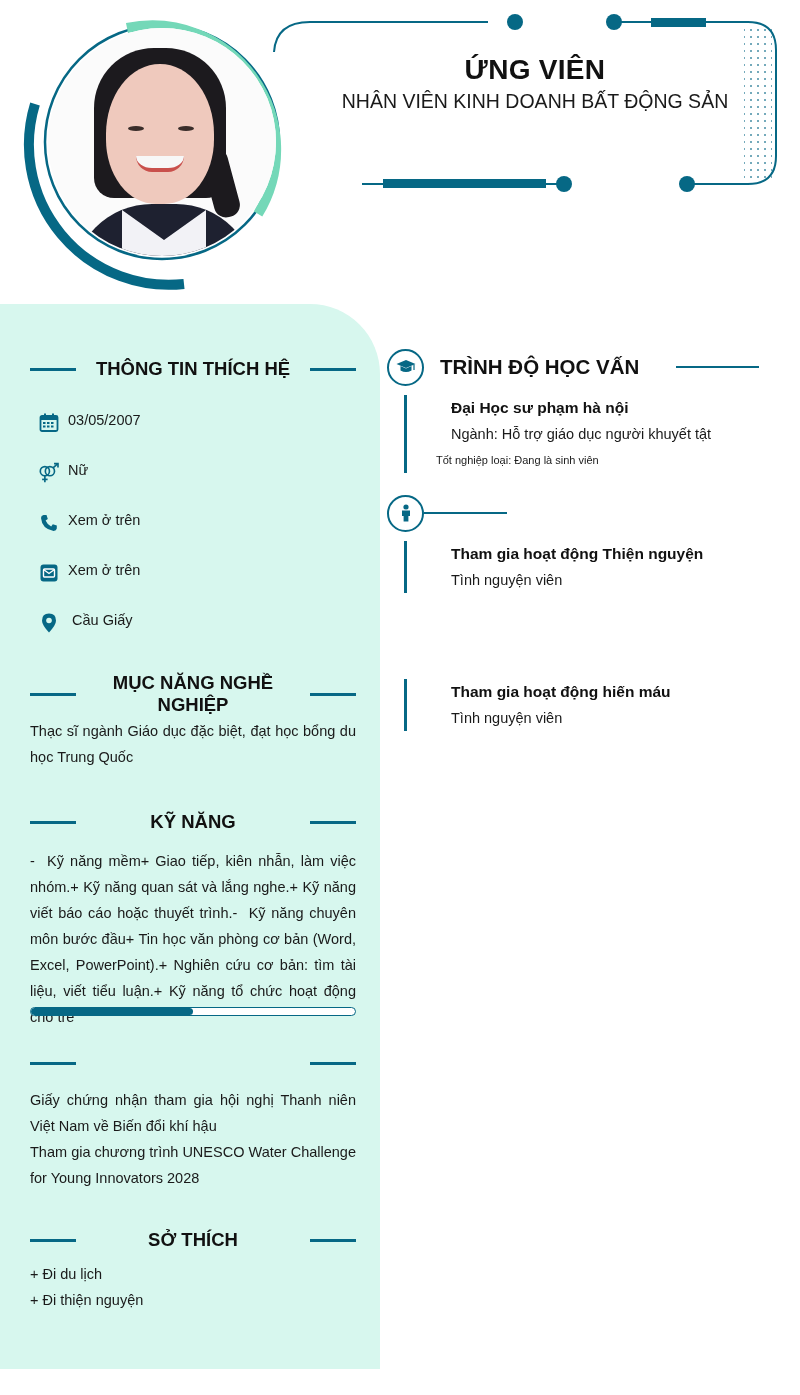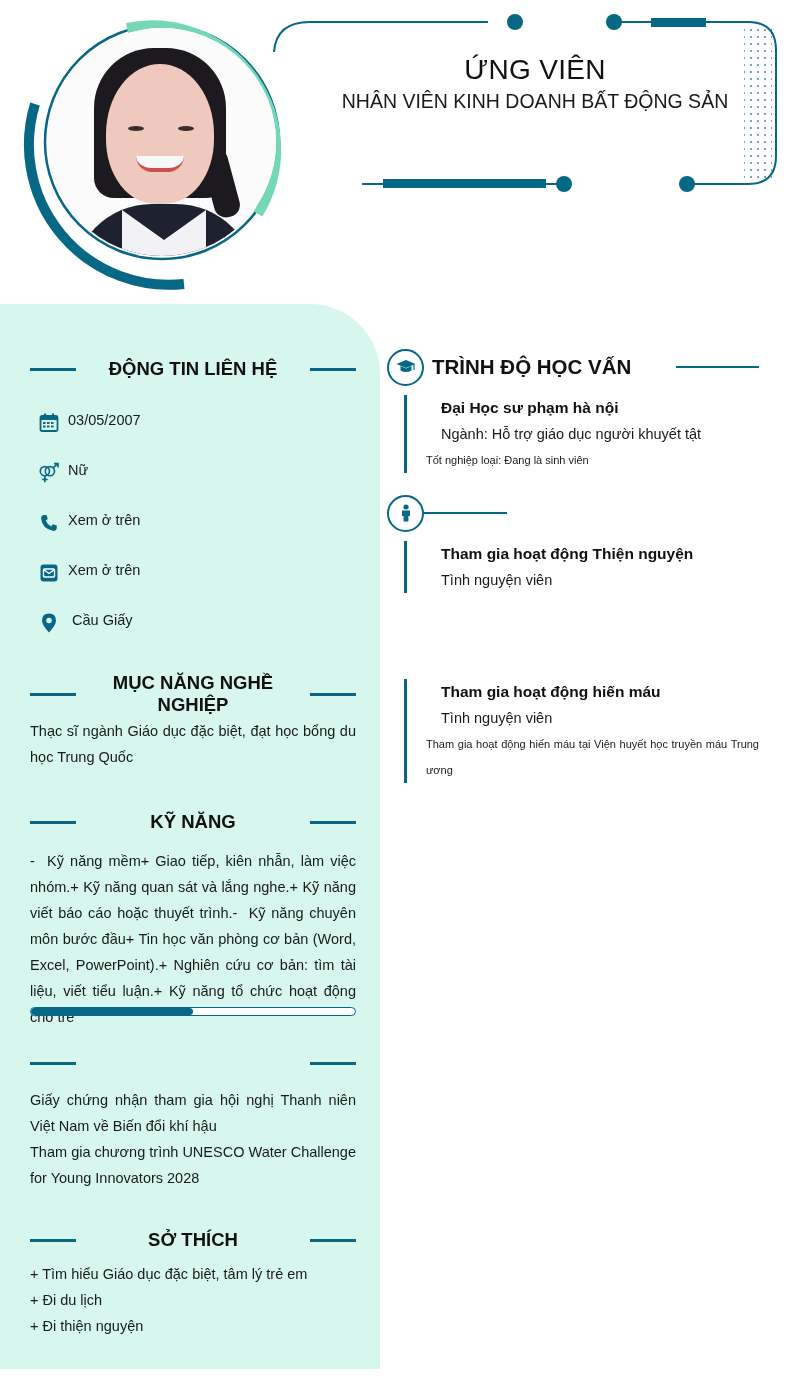--- a/index.html
+++ b/index.html
@@ -12,45 +12,45 @@
     .photo-wrap { left: 48px; top: 28px; width: 228px; height: 228px; border-radius: 50%; overflow: hidden; background: #ffffff; }
     .photo-bg { width: 100%; height: 100%; position: relative; background: #fbfbfb; }
     .face { position: absolute; left: 58px; top: 36px; width: 108px; height: 140px; border-radius: 50% 50% 46% 46%; background: #efc9bd; }
     .hair { position: absolute; left: 46px; top: 20px; width: 132px; height: 150px; border-radius: 60px 60px 20px 20px; background: #1c1a1e; }
     .hair-tail { position: absolute; left: 160px; top: 120px; width: 26px; height: 70px; border-radius: 12px; background: #1c1a1e; transform: rotate(-15deg); }
     .shirt { position: absolute; left: 24px; top: 176px; width: 184px; height: 80px; border-radius: 80px 80px 0 0; background: #1e2130; }
     .collar { position: absolute; left: 74px; top: 182px; width: 84px; height: 50px; background: #f2f2f6; clip-path: polygon(0 0, 50% 60%, 100% 0, 100% 100%, 0 100%); }
     .smile { position: absolute; left: 88px; top: 128px; width: 48px; height: 16px; border-radius: 0 0 24px 24px; background: #f7f7f7; border-bottom: 4px solid #c9504c; }
     .eye { position: absolute; top: 98px; width: 16px; height: 5px; border-radius: 50%; background: #3a2d2a; }
 
-    .name-title { left: 300px; top: 54px; width: 470px; text-align: center; font-weight: 400; font-size: 28px; color: #111; letter-spacing: 0.3px; }
+    .name-title { left: 300px; top: 54px; width: 470px; text-align: center; font-weight: 700; font-size: 28px; color: #111; letter-spacing: 0.3px; }
     .job-title { left: 300px; top: 90px; width: 470px; text-align: center; font-size: 19.5px; color: #1a1a1a; }
 
     
     .sidebar { left: 0; top: 304px; width: 380px; height: 1065px; background: #d7f7ee; border-top-right-radius: 70px; }
     .sec-head { position: absolute; left: 30px; width: 326px; height: 24px; display: flex; align-items: center; justify-content: space-between; }
     .sec-head .line { width: 46px; height: 3px; background: #066885; flex: none; }
     .sec-head .title { font-weight: 700; font-size: 18.5px; color: #111; text-align: center; flex: 1; }
 
     .contact-row { position: absolute; left: 38px; height: 24px; display: flex; font-size: 14.5px; color: #1a1a1a; }
     .contact-row .ico { width: 22px; height: 22px; margin-right: 8px; display: flex; align-items: center; justify-content: center; color: #066885; }
 
     .para { position: absolute; left: 30px; width: 326px; font-size: 14.5px; line-height: 26px; color: #1a1a1a; text-align: justify; }
     .para-left { text-align: left; }
 
     .skill-bar { position: absolute; left: 30px; top: 1007px; width: 326px; height: 9px; border: 1.5px solid #066885; border-radius: 6px; background: #ffffff; overflow: hidden; }
     .skill-bar .fill { height: 100%; background: #066885; border-radius: 6px; }
 
     
     .r-head { position: absolute; left: 387px; width: 372px; height: 38px; display: flex; align-items: center; }
     .r-head .circ { width: 37px; height: 37px; border-radius: 50%; border: 2.5px solid #066885; display: flex; align-items: center; justify-content: center; flex: none; }
-    .r-head .title { margin-left: 8px; font-weight: 700; font-size: 20.5px; color: #111; flex: 1; }
+    .r-head .title { margin-left: 16px; font-weight: 700; font-size: 20.5px; color: #111; flex: 1; }
     .r-head .line { width: 83px; height: 2.5px; background: #066885; flex: none; }
 
-    .entry { position: absolute; left: 404px; width: 355px; border-left: 3.5px solid #066885; padding-left: 19px; }
+    .entry { position: absolute; left: 404px; width: 355px; border-left: 3.5px solid #066885; padding-left: 29px; }
     .entry .org { font-weight: 700; font-size: 15.5px; color: #111; padding-left: 15px; line-height: 26px; }
     .entry .role { font-size: 14.5px; color: #1a1a1a; padding-left: 15px; line-height: 26px; }
     .entry .desc { font-size: 11px; color: #1a1a1a; line-height: 26px; text-align: justify; }
   </style>
 </head>
 <body>
 
 <svg class="abs header-deco" viewBox="0 0 800 300" width="800" height="300">
 
   <path d="M 35 104 A 140 140 0 0 0 184 284" fill="none" stroke="#066885" stroke-width="10"></path>
@@ -91,21 +91,21 @@
   </div>
 </div>
 
 <div class="abs name-title">ỨNG VIÊN</div>
 <div class="abs job-title">NHÂN VIÊN KINH DOANH BẤT ĐỘNG SẢN</div>
 
 <div class="abs sidebar"></div>
 
 <div class="sec-head" style="top:357px">
   <span class="line"></span>
-  <span class="title">ĐỘNG TIN LIÊN HỆ</span>
+  <span class="title">THÔNG TIN THÍCH HỆ</span>
   <span class="line"></span>
 </div>
 
 <div class="contact-row" style="top:412px">
   <span class="ico">
     <svg width="20" height="20" viewBox="0 0 20 20">
         <rect x="1.5" y="3" width="17" height="15" rx="1.5" fill="none" stroke="#066885" stroke-width="1.8"></rect>
         <rect x="1.5" y="3" width="17" height="4" fill="#066885"></rect>
         <rect x="5" y="0.5" width="2" height="4" fill="#066885"></rect>
         <rect x="13" y="0.5" width="2" height="4" fill="#066885"></rect>
@@ -191,21 +191,20 @@
   <div>Giấy chứng nhận tham gia hội nghị Thanh niên Việt Nam về Biến đổi khí hậu</div>
   <div>Tham gia chương trình UNESCO Water Challenge for Young Innovators 2028</div>
 </div>
 
 <div class="sec-head" style="top:1228px">
   <span class="line"></span>
   <span class="title">SỞ THÍCH</span>
   <span class="line"></span>
 </div>
 <div class="para para-left" style="top:1261px">
-  <div>+ Tìm hiểu Giáo dục đặc biệt, tâm lý trẻ em</div>
   <div>+ Đi du lịch</div>
   <div>+ Đi thiện nguyện</div>
 </div>
 
 <div class="r-head" style="top:348px">
   <span class="circ">
     <svg width="20" height="16" viewBox="0 0 20 16">
         <polygon points="10,1 19.5,5 10,9 0.5,5" fill="#066885"></polygon>
         <path d="M4.5 7 L4.5 11.5 Q10 14.5 15.5 11.5 L15.5 7 L10 9.5 Z" fill="#066885"></path>
         <line x1="18" y1="5.5" x2="18" y2="11" stroke="#066885" stroke-width="1.2"></line>
@@ -232,14 +231,13 @@
 </div>
 
 <div class="entry" style="top:541px">
   <div class="org">Tham gia hoạt động Thiện nguyện</div>
   <div class="role">Tình nguyện viên</div>
 </div>
 
 <div class="entry" style="top:679px">
   <div class="org">Tham gia hoạt động hiến máu</div>
   <div class="role">Tình nguyện viên</div>
-  <div class="desc">Tham gia hoạt động hiến máu tại Viện huyết học truyền máu Trung ương</div>
 </div>
 
 </body></html>

